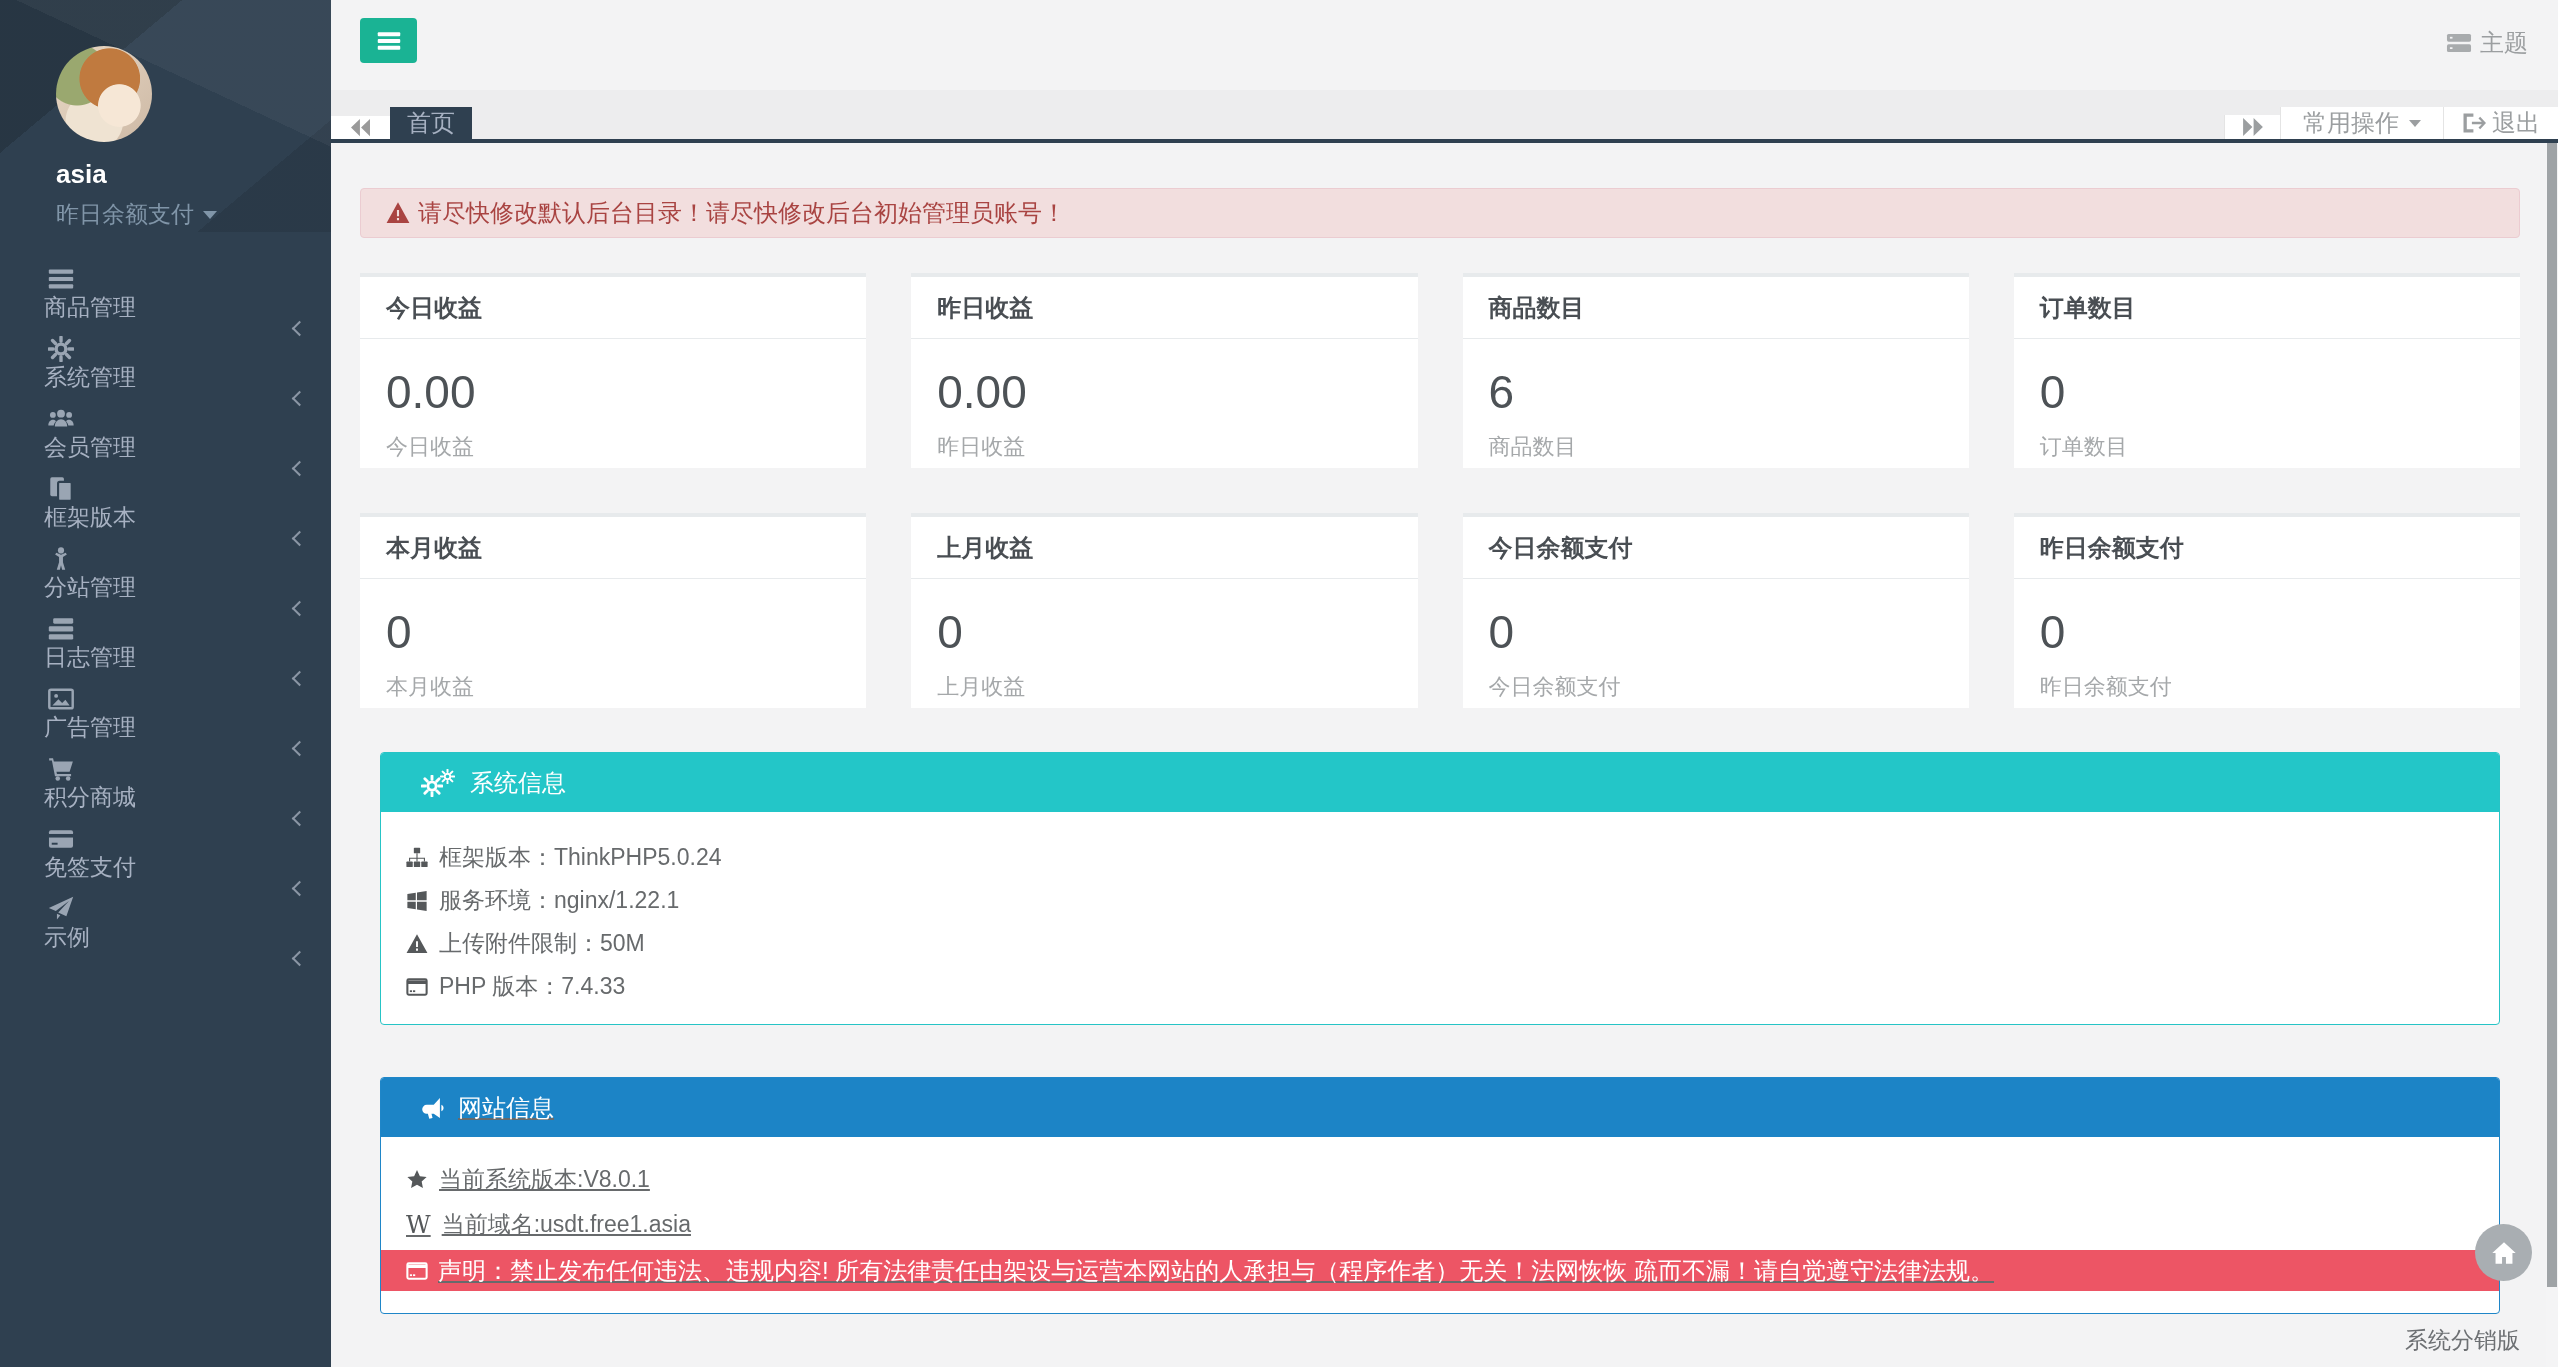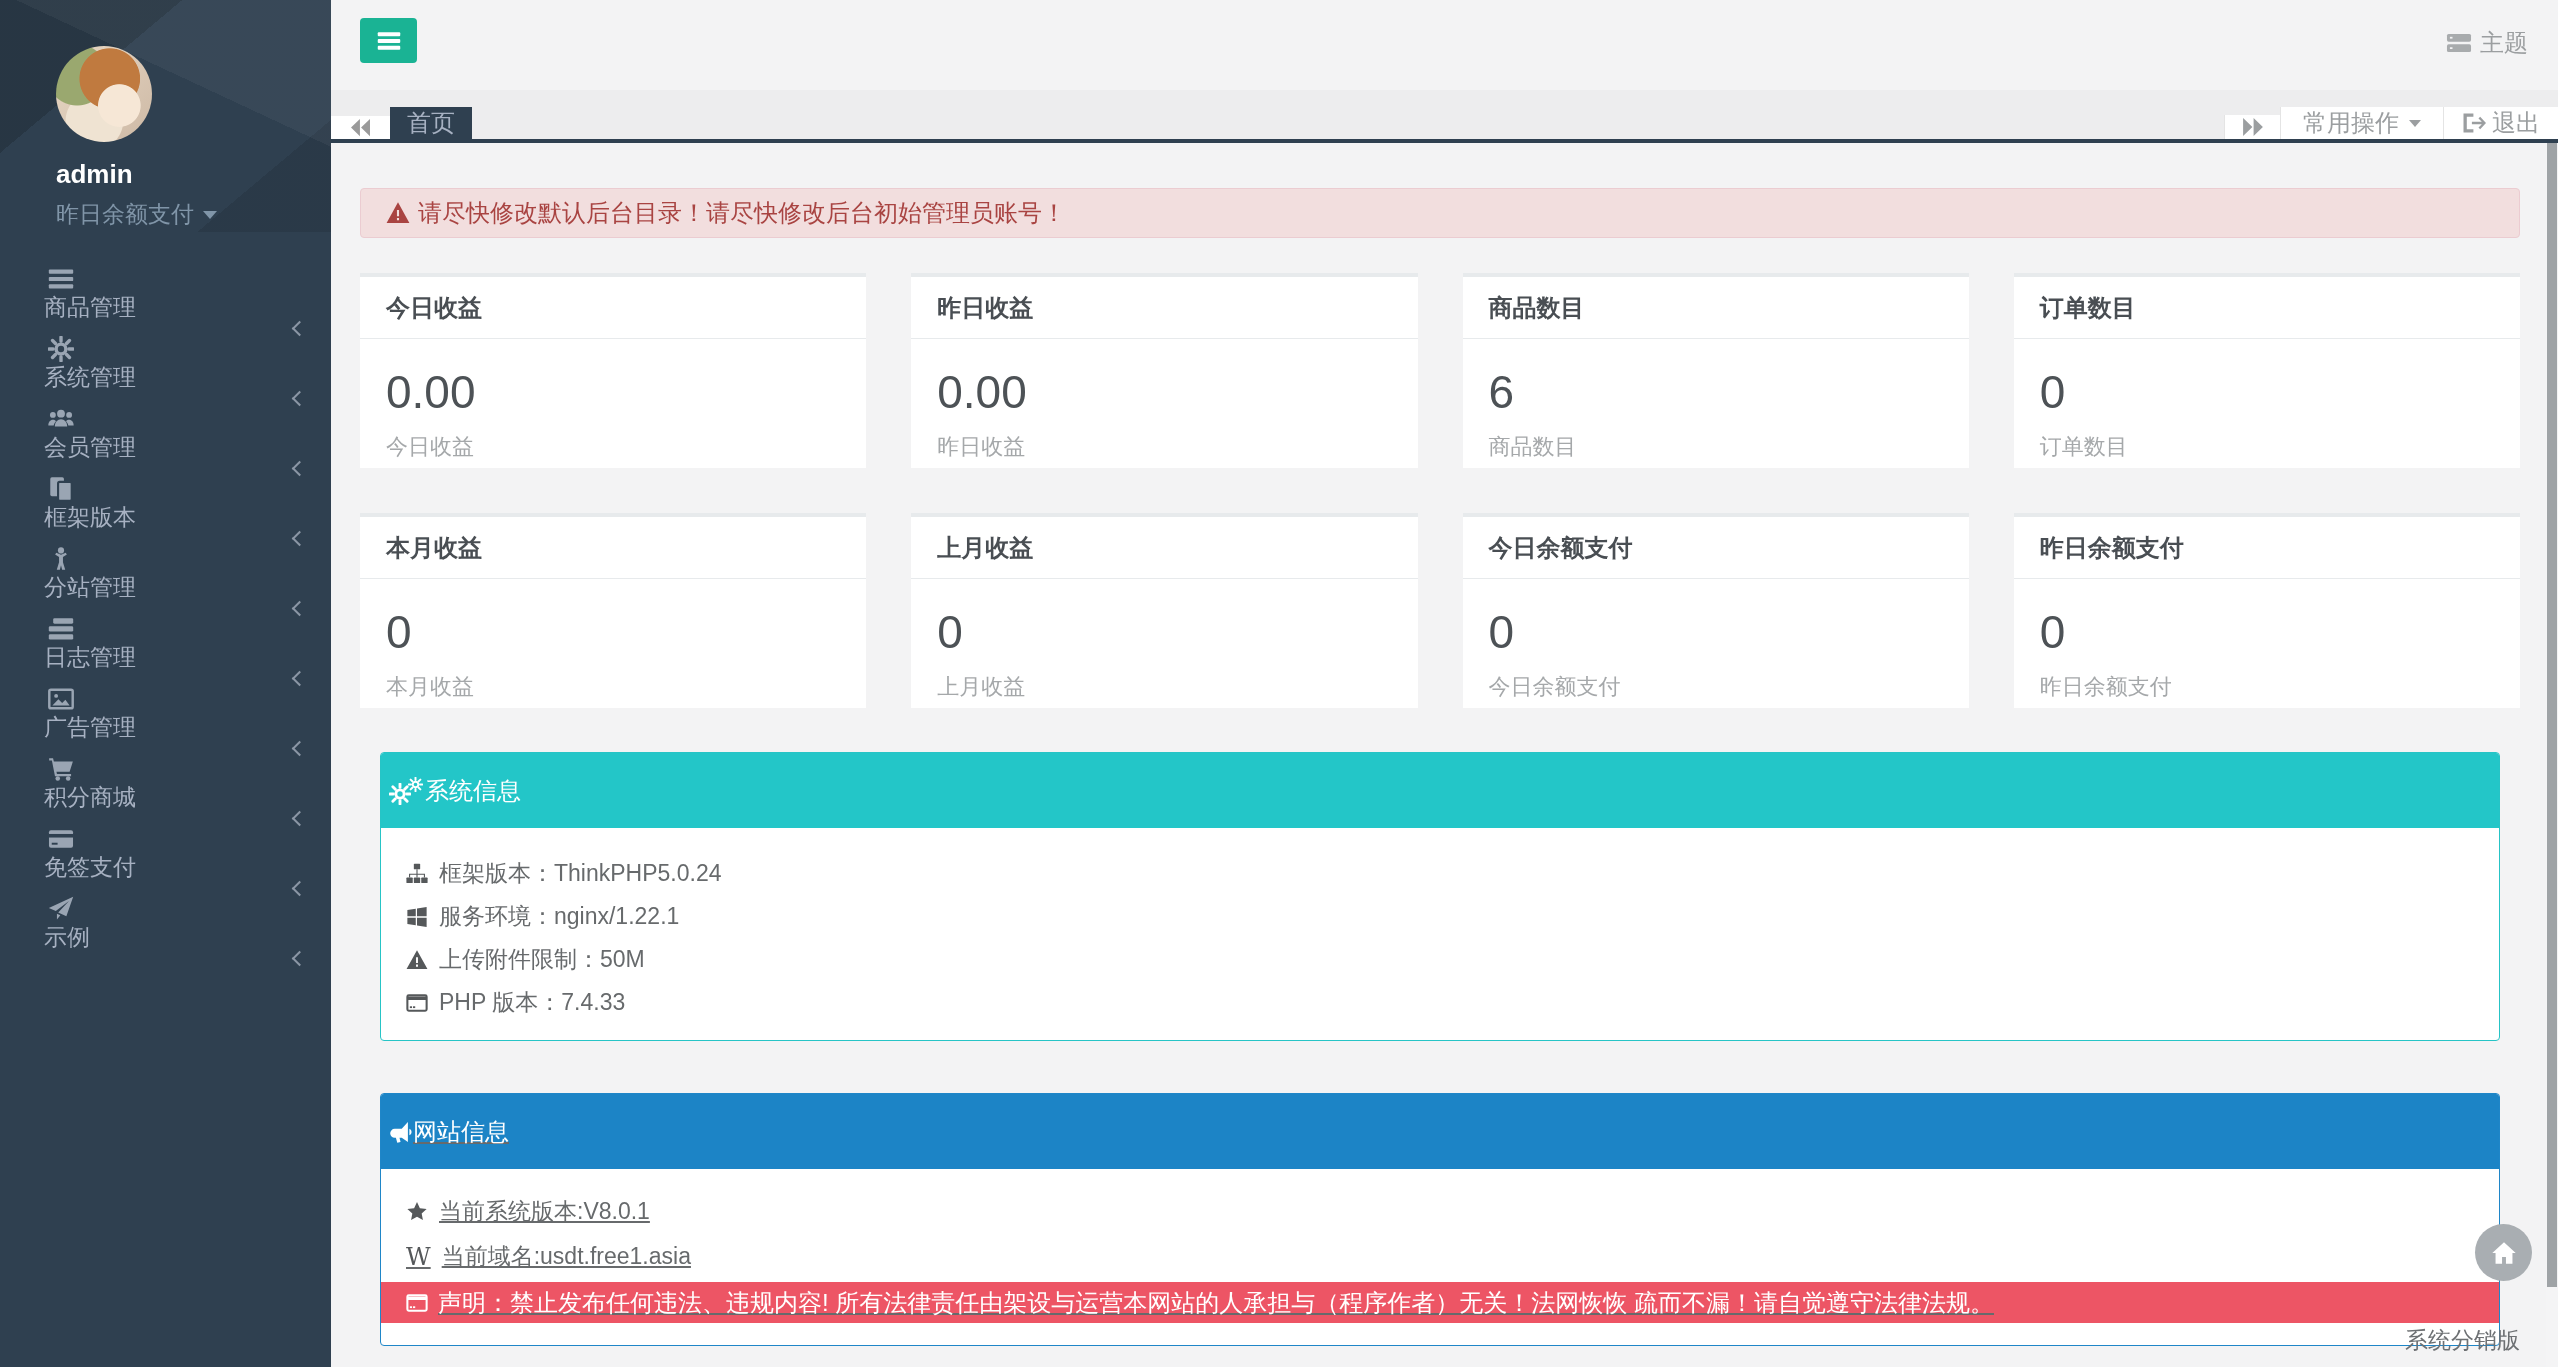--- a/index.html
+++ b/index.html
@@ -78,21 +78,21 @@
   .cards{margin-top:35px;display:grid;grid-template-columns:repeat(4,1fr);column-gap:45px;row-gap:45px;}
   .card{background:#fff;border-top:4px solid var(--border);height:195px;}
   .card-header{height:62px;display:flex;align-items:center;padding:0 26px;border-bottom:1px solid var(--border);font-size:24px;font-weight:bold;color:#494e53;}
   .card-body{padding:26px 26px 0;}
   .card-value{font-size:46px;color:#4d5256;}
   .card-label{margin-top:13px;font-size:22px;color:#a5a8aa;}
 
   .panel{margin:44px 20px 0;background:#fff;border-radius:4px;overflow:hidden;}
   .panel.system{border:1px solid #26c4c6;}
   .panel.site{border:1px solid #1f86c8;margin-top:52px;text-decoration:underline;}
-  .panel-header{height:75px;display:flex;align-items:center;padding:0 8px;color:#fff;font-size:24px;}
+  .panel-header{height:59px;display:flex;align-items:center;gap:13px;padding:0 40px;color:#fff;font-size:24px;}
   .panel.system .panel-header{background:var(--teal);}
   .panel.site .panel-header{background:var(--blue);}
   .panel-header .ic{font-size:24px;}
   .gears{display:inline-flex;align-items:flex-end;position:relative;width:36px;height:28px;}
   .gears .g1{font-size:22px;position:absolute;left:0;bottom:0;}
   .gears .g2{font-size:15px;position:absolute;right:2px;top:0;}
   .panel-body{padding:24px 0 16px;}
   .panel.site .panel-body{padding:20px 0 22px;}
   .info-line{display:flex;align-items:center;gap:11px;padding:0 25px;height:43px;font-size:23px;color:var(--text);}
   .panel.site .info-line{height:45px;}
@@ -205,21 +205,21 @@
       <rect x="0.6" y="2.4" width="14.8" height="4.8" rx="1"></rect>
       <rect x="0.6" y="8.8" width="14.8" height="4.8" rx="1"></rect>
       <rect x="2.4" y="4.2" width="1.6" height="1.1" fill="#f3f3f4"></rect>
       <rect x="2.4" y="10.6" width="1.6" height="1.1" fill="#f3f3f4"></rect>
     </symbol>
 </svg>
 
 <aside class="sidebar">
   <div class="profile">
     <div class="avatar"></div>
-    <div class="profile-name">admin</div>
+    <div class="profile-name">asia</div>
     <div class="profile-role">
       <span>昨日余额支付</span>
       <span class="caret-down"></span>
     </div>
   </div>
   <nav class="nav">
       <div class="nav-item">
         <span class="nav-icon">
           <svg class="ic ">
             <use href="#list-icon"></use>

